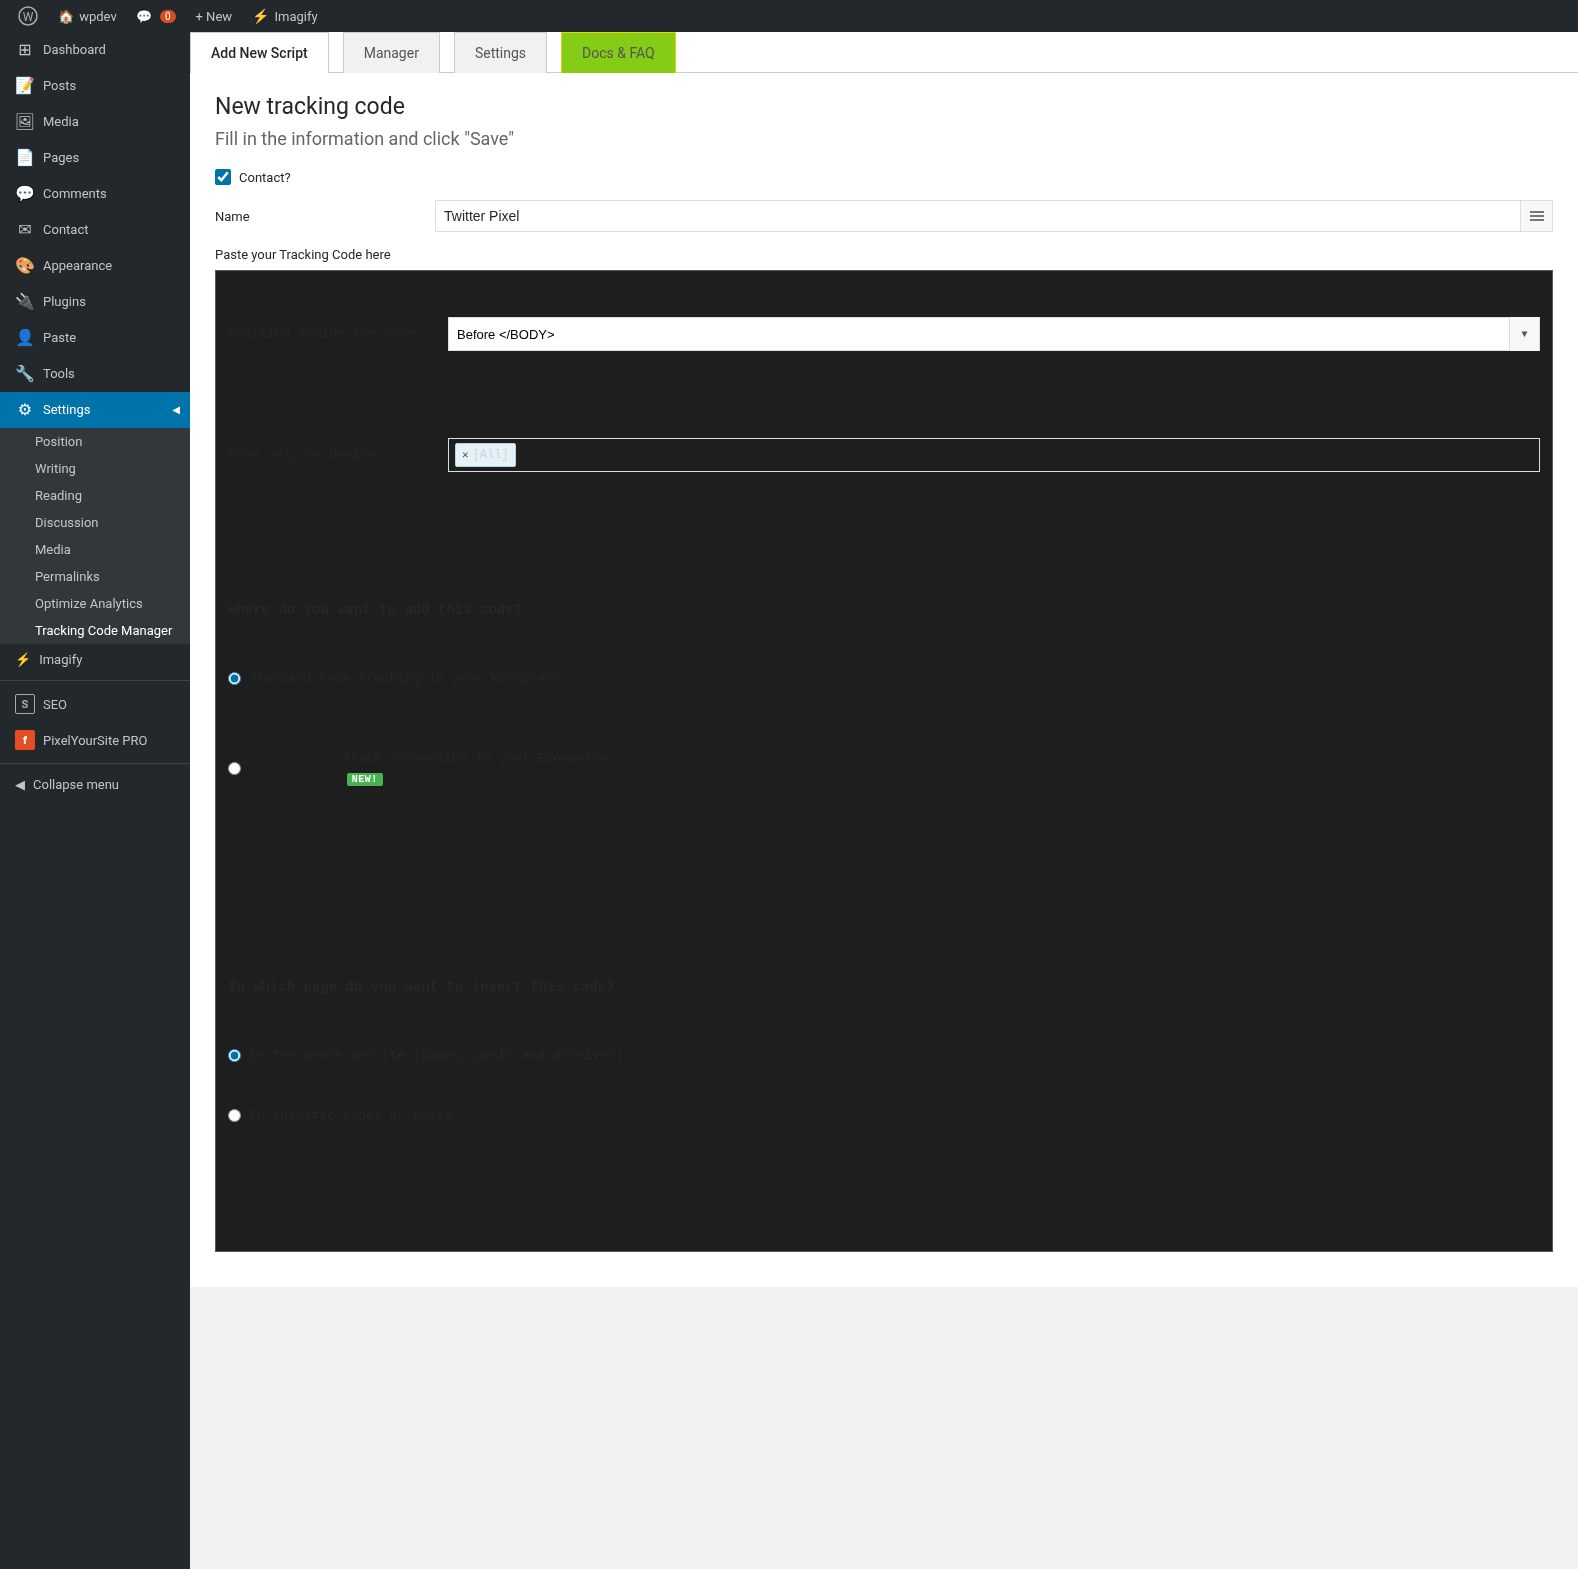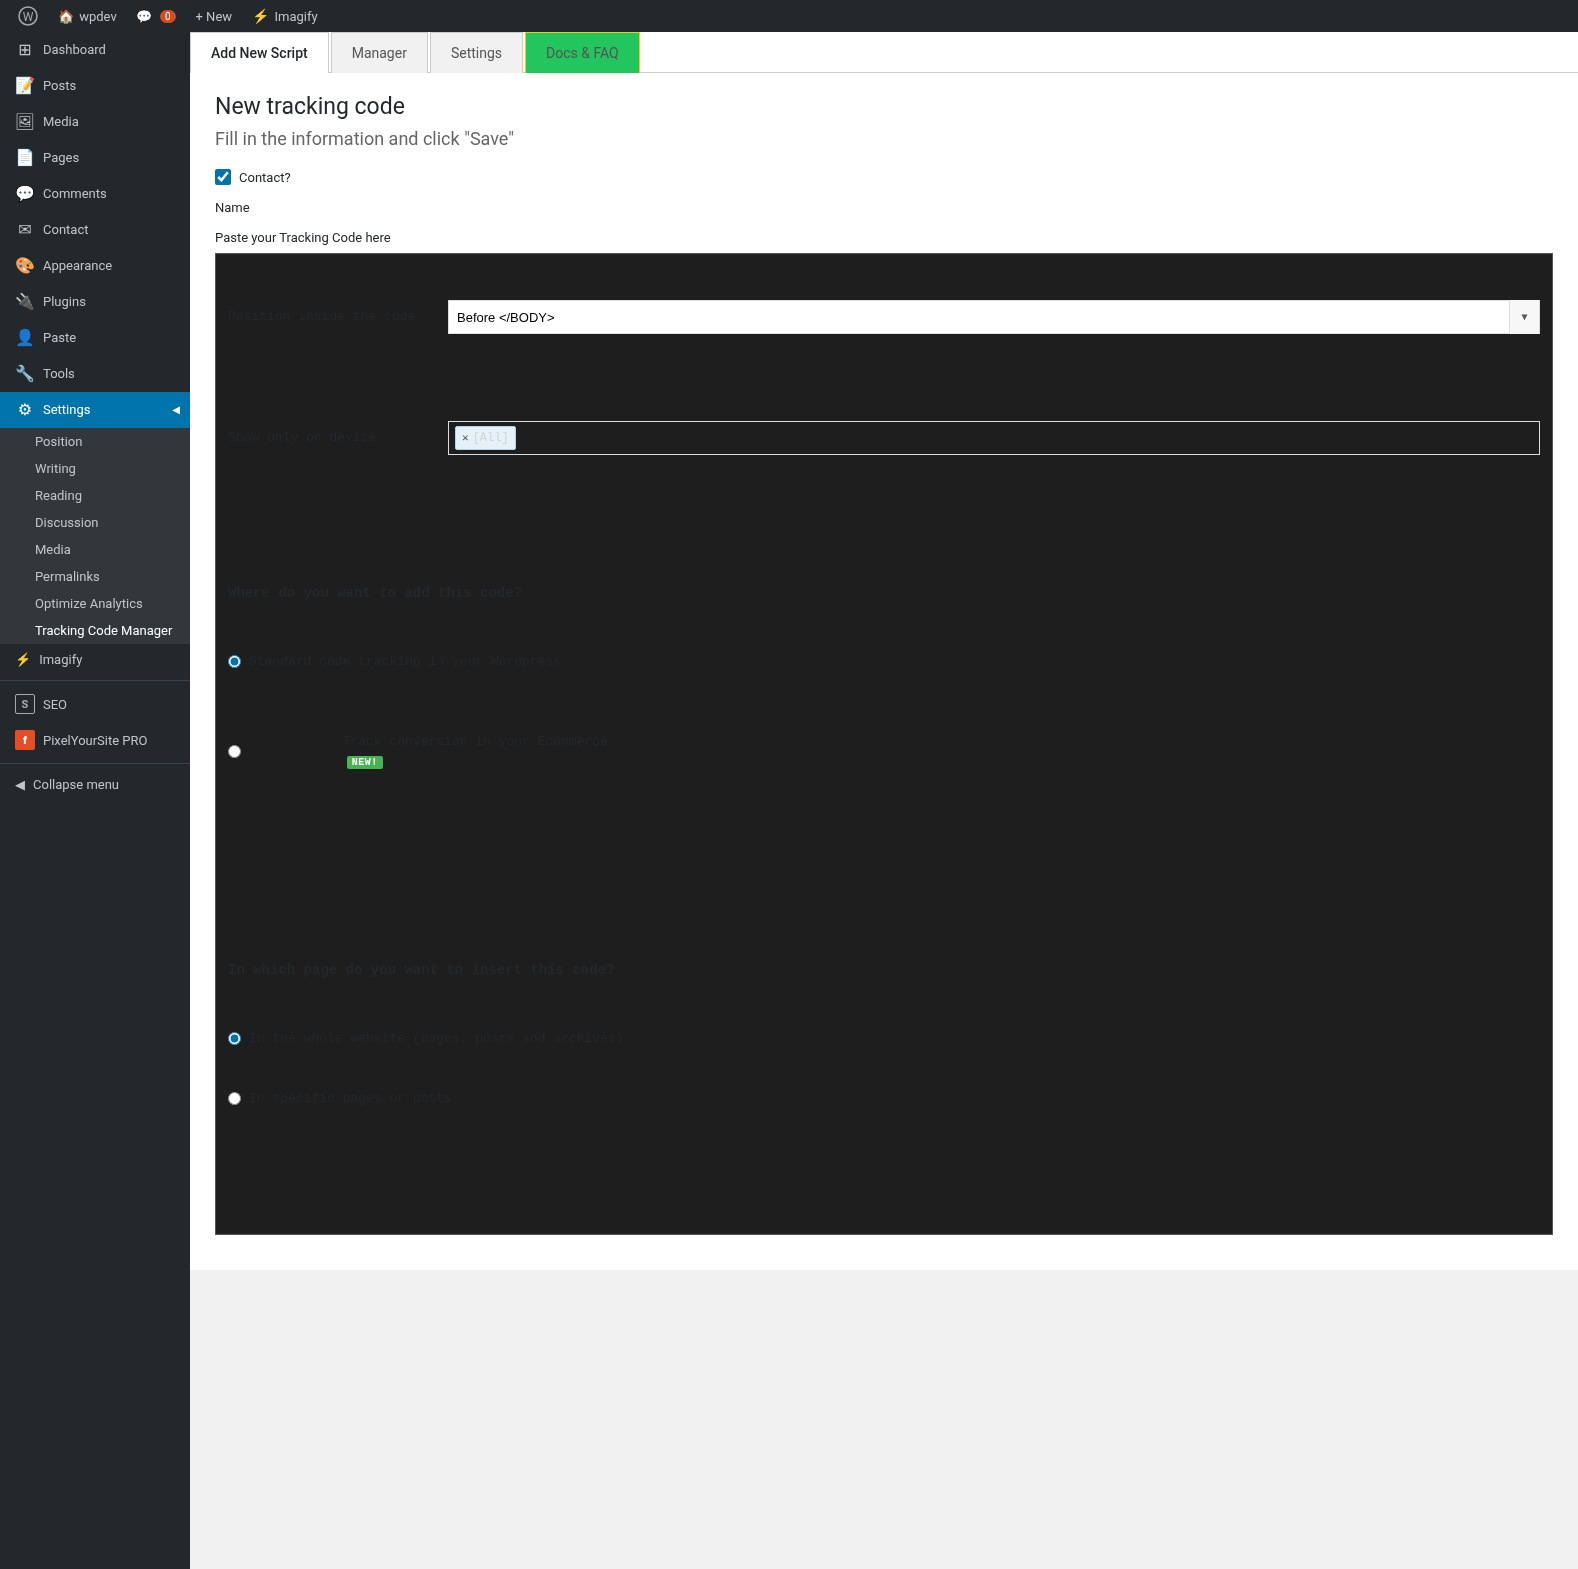--- a/index.html
+++ b/index.html
@@ -88,41 +88,42 @@
     }
 
     
     .tabs-bar {
       background: #fff;
       border-bottom: 1px solid #ccc;
       display: flex;
       align-items: flex-end;
       padding: 0 0 0 0;
       margin-bottom: 0;
+      gap: 12px;
     }
     .tab {
       padding: 12px 20px;
       cursor: pointer;
       font-size: 14px;
       border: 1px solid transparent;
       border-bottom: none;
       margin-bottom: -1px;
       color: #555;
       background: #f1f1f1;
       border-color: #ccc #ccc transparent;
       margin-right: 2px;
     }
     .tab.active {
       background: #fff;
       color: #23282d;
       border-color: #ccc #ccc #fff;
       font-weight: 500;
     }
     .tab.docs {
-      background: #22c55e;
+      background: #84cc16;
       border-color: #e0d800 #e0d800 transparent;
       color: #555;
     }
 
     
     .page-body {
       padding: 20px 25px;
       background: #fff;
       margin: 0;
     }
@@ -515,20 +516,30 @@
       <h1 class="page-title">New tracking code</h1>
       <p class="page-subtitle">Fill in the information and click "Save"</p>
 
       <div class="checkbox-row">
         <input type="checkbox" id="active-check" checked="" style="">
         <label for="active-check">Contact?</label>
       </div>
 
       <div class="name-input-row">
         <div class="name-input-label">Name</div>
+        <div class="name-input-wrapper">
+          <input type="text" class="name-input" value="Twitter Pixel" style="">
+          <div class="name-input-icon">
+            <svg width="14" height="14" viewBox="0 0 14 14" fill="none" xmlns="http://www.w3.org/2000/svg">
+              <rect y="2" width="14" height="2" fill="#777"></rect>
+              <rect y="6" width="14" height="2" fill="#777"></rect>
+              <rect y="10" width="14" height="2" fill="#777"></rect>
+            </svg>
+          </div>
+        </div>
       </div>
 
       <div class="code-label">Paste your Tracking Code here</div>
       <div class="code-editor-wrapper">
         <div class="code-editor" contenteditable="true" style="">
       <div class="position-row">
         <div class="position-label">Position inside the code</div>
         <div class="position-select-wrapper">
           <select class="position-select">
             <option>Before &lt;/BODY&gt;</option>

